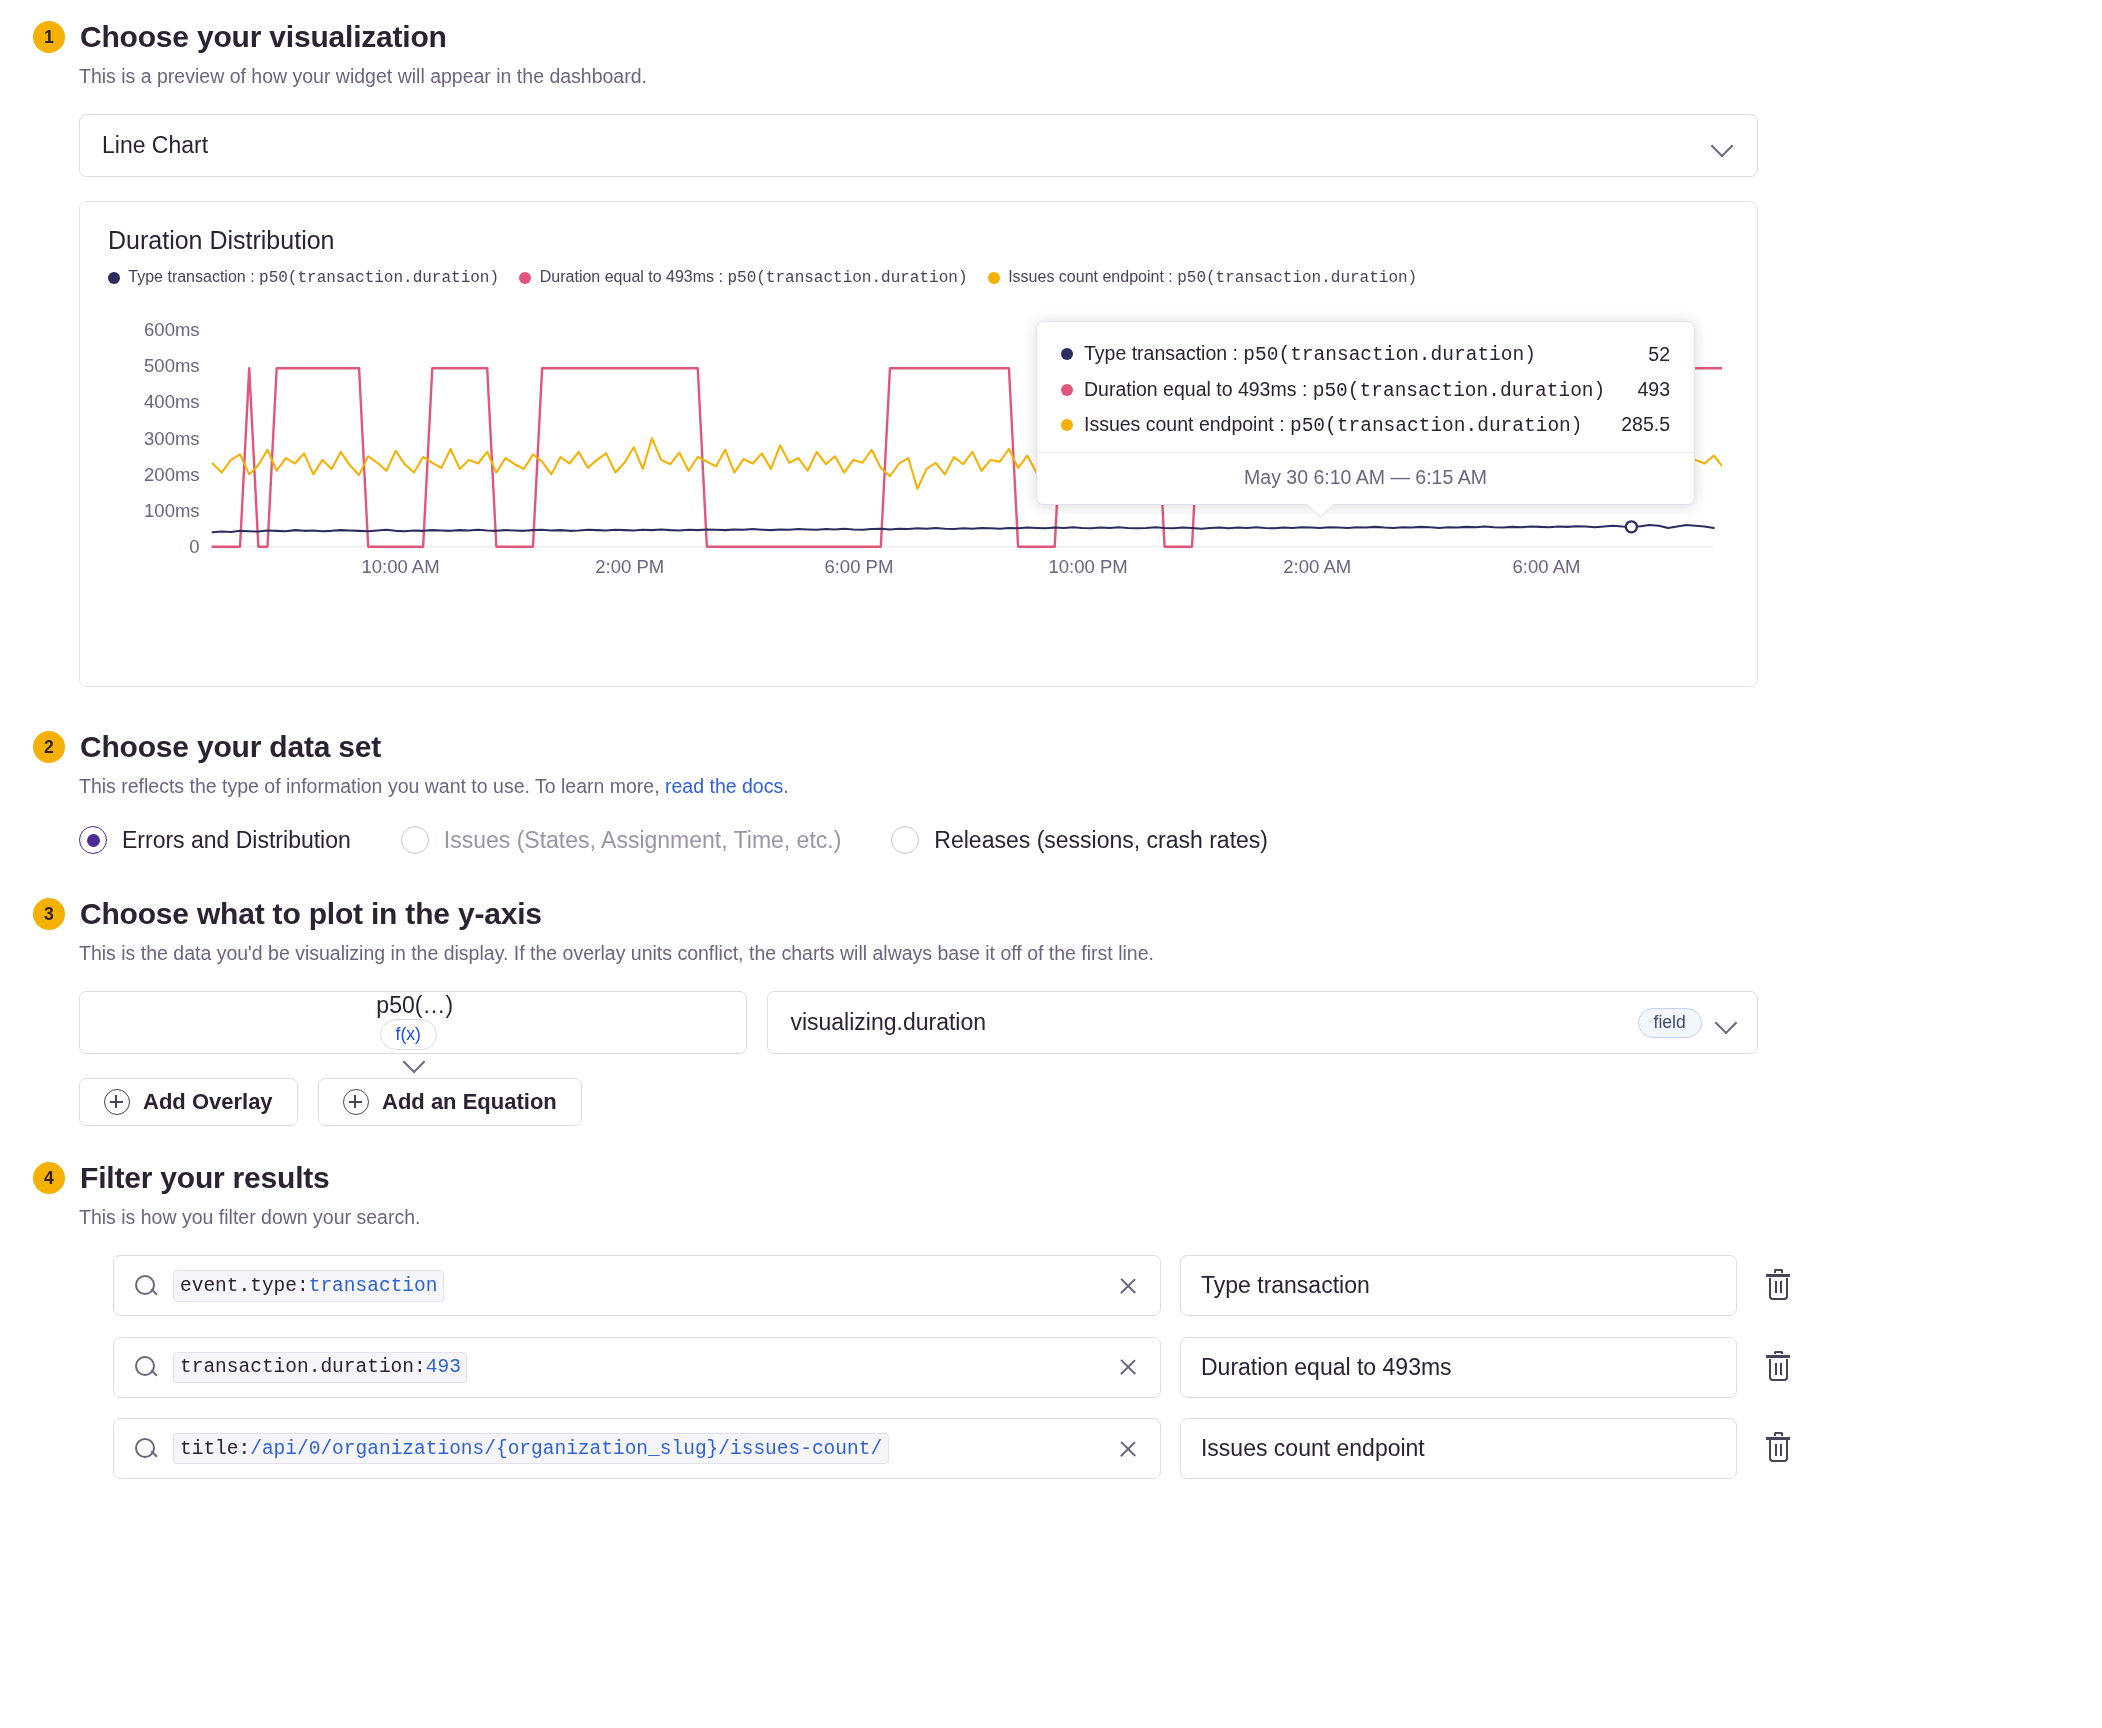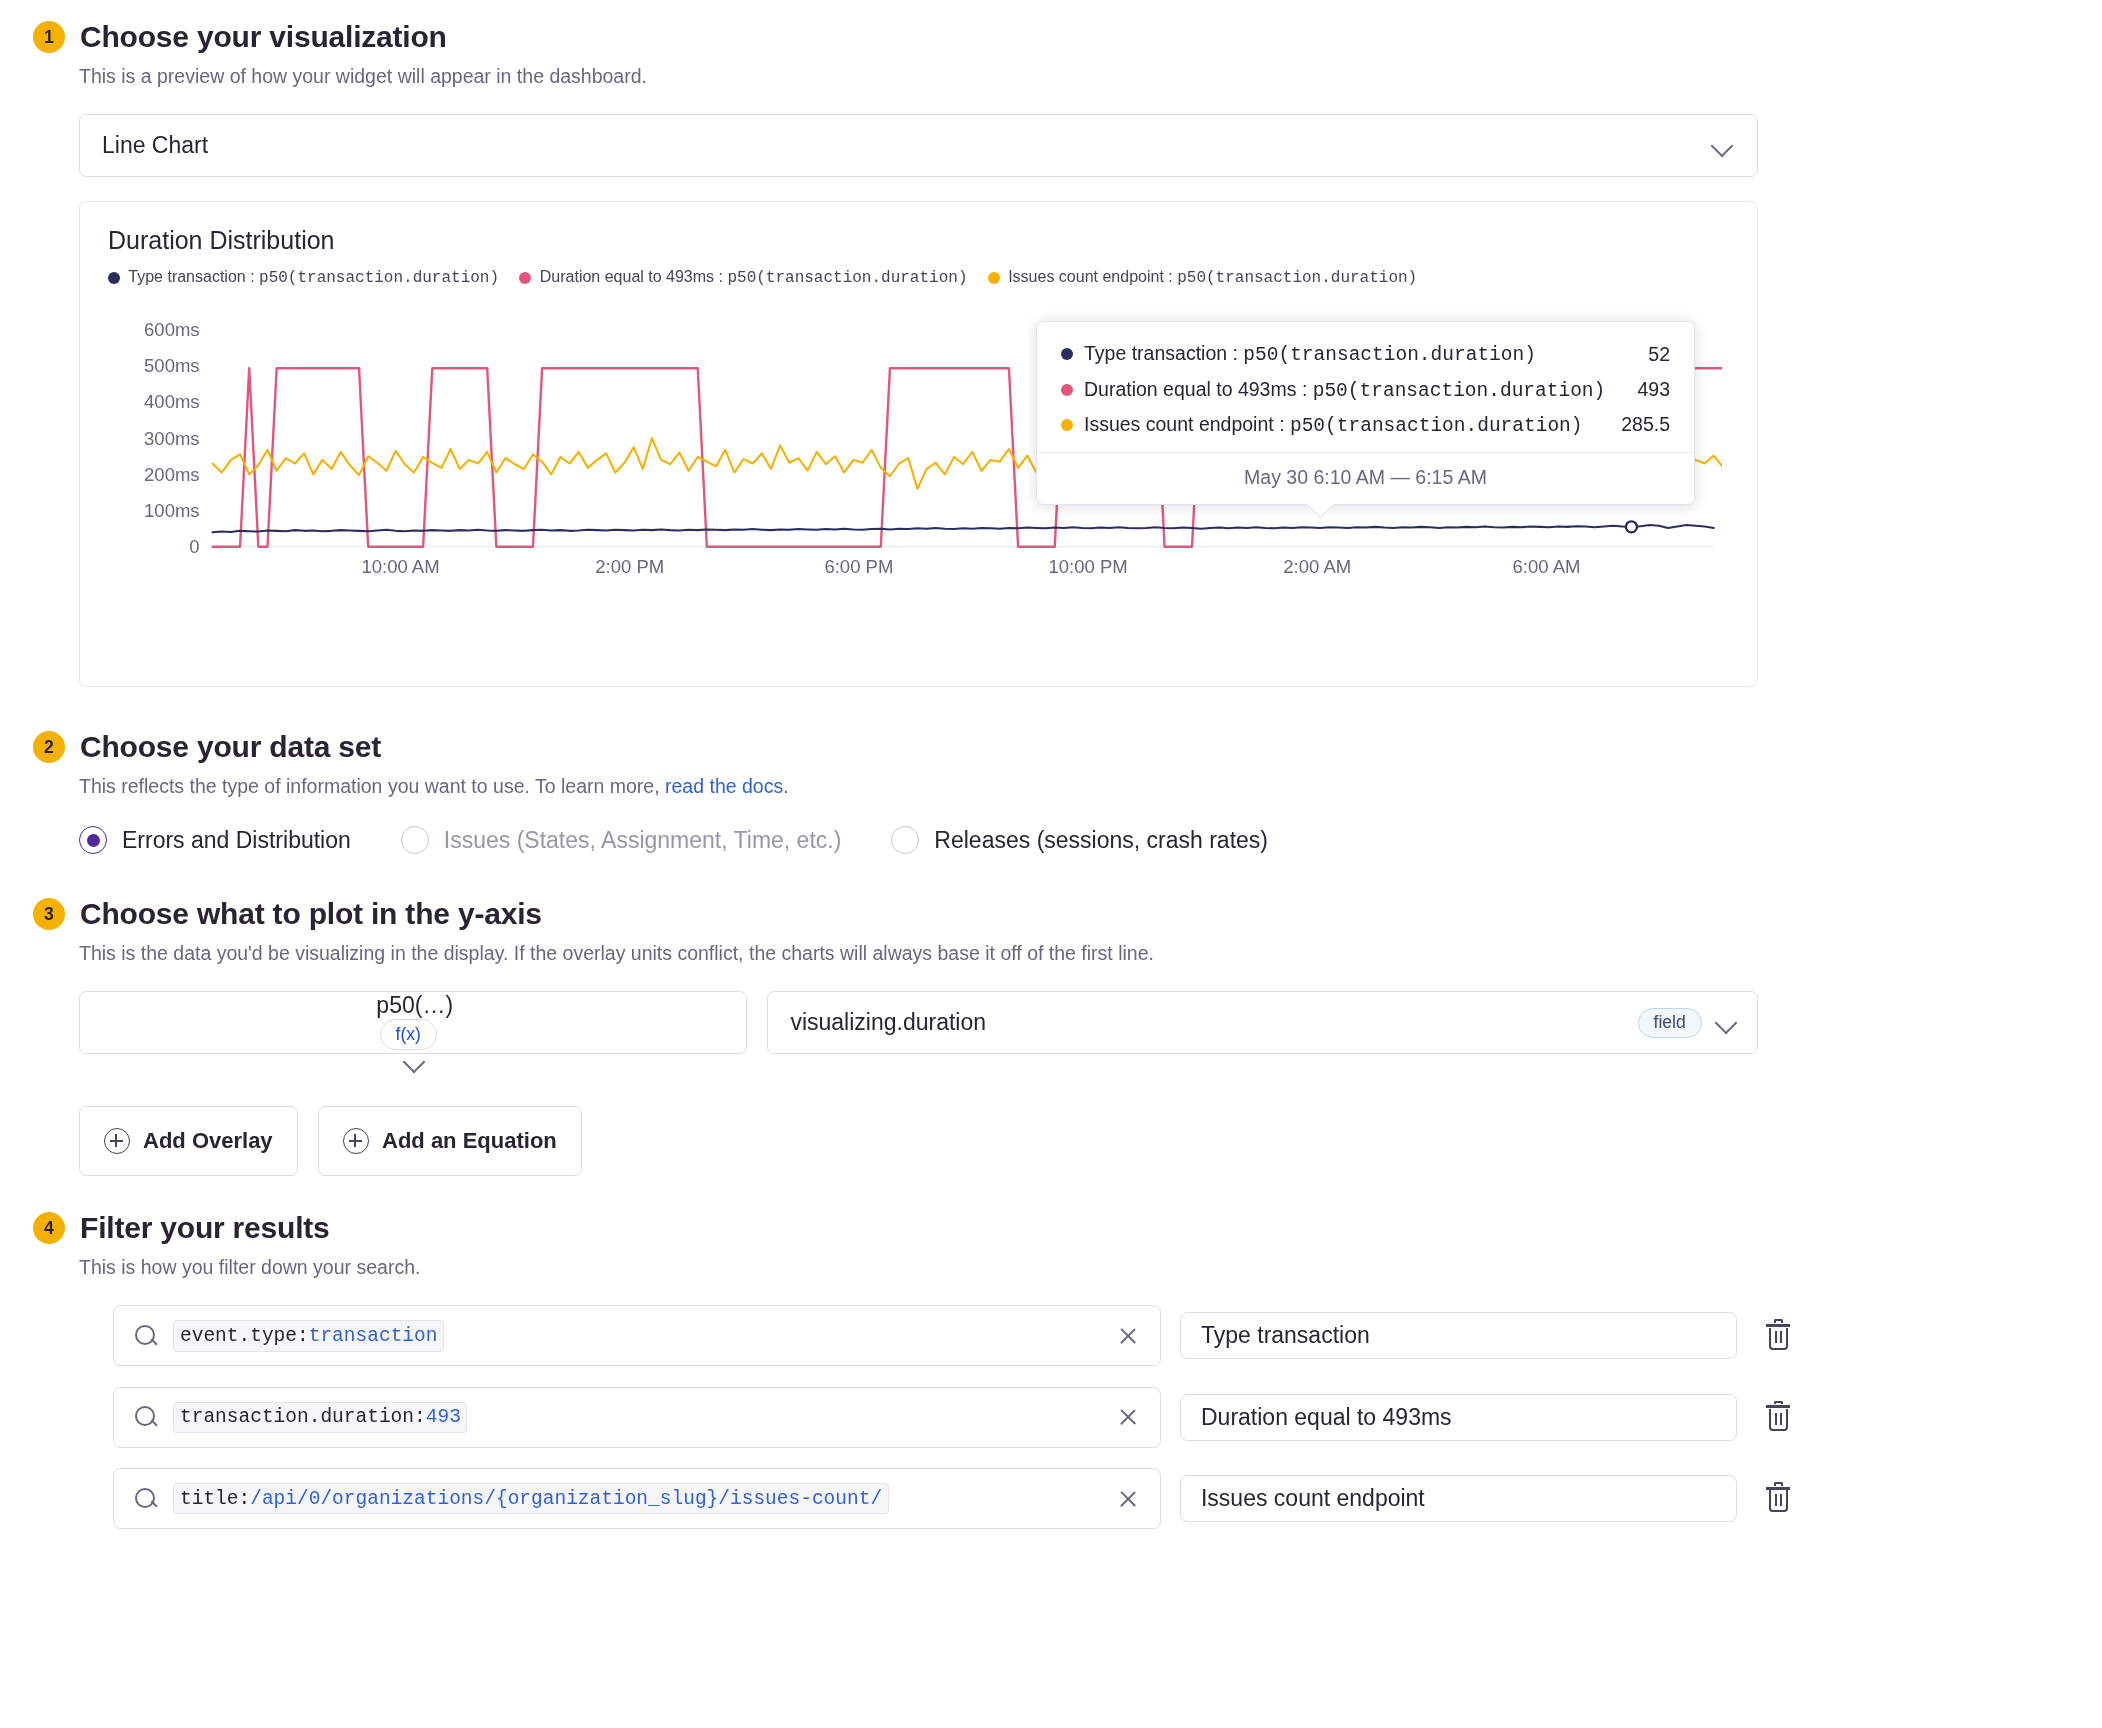--- a/index.html
+++ b/index.html
@@ -126,23 +126,23 @@
   .combo .val { flex: 1 1 auto; }
   .pill {
     border: 0.9px solid #dedae3; border-radius: 18.6px;
     padding: 3.7px 15px; font-size: 17.6px; color: #1d4ed8;
     margin-right: 13px;
   }
   .pill.blue { border-color: #c3d2f5; background: #f2f6fd; color: #3e4a72; }
 
   .btn-row { display: flex; gap: 20.4px; margin: 24px 0 0 46px; }
   .btn {
-    height: 70px; border: 0.9px solid #dedae3; border-radius: 7.4px;
+    height: 48px; border: 0.9px solid #dedae3; border-radius: 7.4px;
     background: #fff; display: flex; align-items: center; gap: 13px;
-    padding: 0 24px; font-size: 22px; font-weight: bold; color: #2b2233; margin-top: 28px;
+    padding: 0 24px; font-size: 22px; font-weight: bold; color: #2b2233;
   }
   .plus {
     width: 26px; height: 26px; border-radius: 50%;
     border: 1.9px solid #4a4259; position: relative; flex: 0 0 auto;
   }
   .plus::before, .plus::after {
     content: ""; position: absolute; background: #4a4259;
   }
   .plus::before { left: 4.6px; top: 10.2px; width: 13px; height: 2.3px; }
   .plus::after { left: 9.7px; top: 5.1px; width: 2.3px; height: 13px; }
@@ -174,21 +174,21 @@
   .token .v { color: #2e62d5; }
   .search-box .spacer { flex: 1 1 auto; }
   .xmark { width: 26px; height: 26px; position: relative; flex: 0 0 auto; }
   .xmark::before, .xmark::after {
     content: ""; position: absolute; left: 2.8px; top: 12px;
     width: 20.4px; height: 2.3px; background: #6d6480;
   }
   .xmark::before { transform: rotate(45deg); }
   .xmark::after { transform: rotate(-45deg); }
   .alias-box {
-    width: 557px; height: 47px;
+    width: 557px; height: 61px;
     border: 0.9px solid #dedae3; border-radius: 7.4px; background: #fff;
     display: flex; align-items: center; padding: 0 20.4px; font-size: 23px;
   }
   .trash { width: 32px; height: 33px; position: relative; flex: 0 0 auto; margin-left: 7.4px; }
   .trash .lid {
     position: absolute; left: 3.7px; top: 4.6px; width: 24px; height: 2.8px; background: #4a4259;
   }
   .trash .handle {
     position: absolute; left: 11px; top: 0px; width: 9.3px; height: 3.7px;
     border: 2.3px solid #4a4259; border-bottom: none; border-radius: 1.9px 1.9px 0 0;

